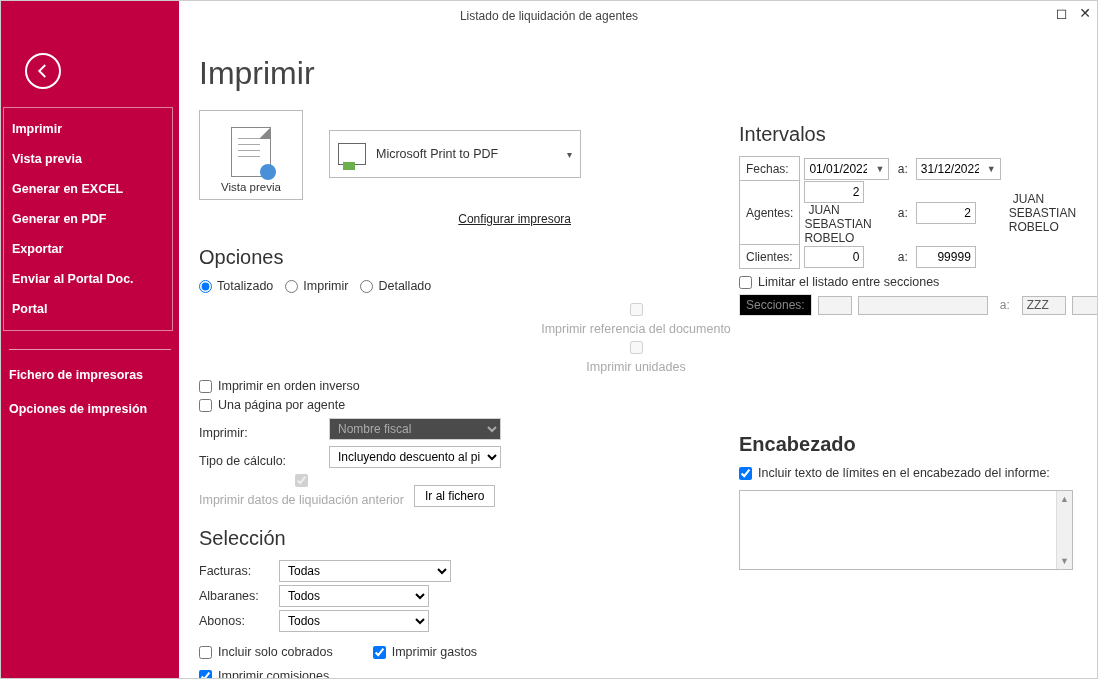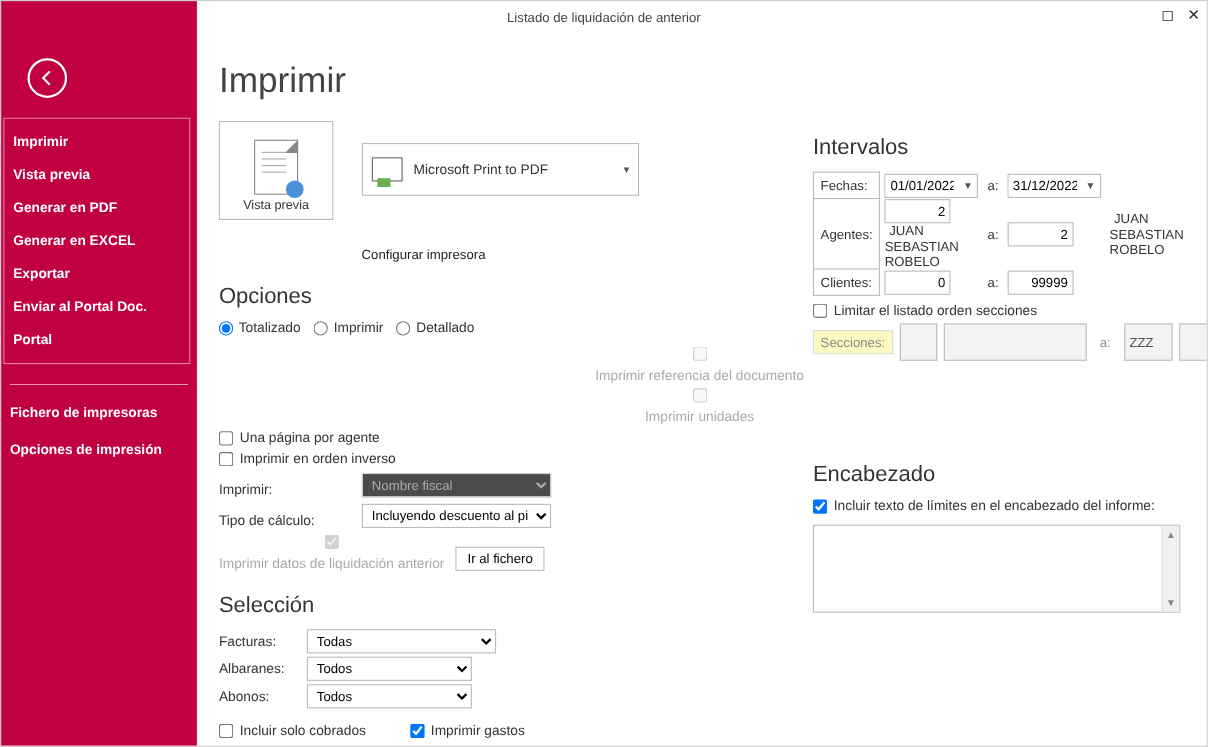--- a/index.html
+++ b/index.html
@@ -31,21 +31,21 @@
 .preview-tile .doc-icon .mag { position: absolute; right: -6px; bottom: -4px; width: 16px; height: 16px; background: #4a90d9; border-radius: 50%; }
 .preview-tile .doc-icon .line { position: absolute; left: 6px; right: 10px; height: 1px; background: #aaa; }
 .preview-tile span { font-size: 11.5px; color: #333; }
 
 
 .printer-box { border: 1px solid #bbb; width: 252px; height: 48px; display: flex; align-items: center; padding: 0 8px; cursor: pointer; position: relative; margin-top: 20px; }
 .printer-box .picon { width: 28px; height: 22px; border: 1px solid #666; margin-right: 10px; position: relative; }
 .printer-box .picon::after { content: ""; position: absolute; bottom: -6px; left: 4px; width: 12px; height: 8px; background: #6ab04c; }
 .printer-box .plabel { font-size: 12.5px; flex: 1; }
 .printer-box .chev { font-size: 10px; color: #555; }
-.config-link { font-size: 12px; color: #222; cursor: pointer; margin-top: 24px; text-align: center; width: 372px; }
+.config-link { font-size: 12px; color: #222; text-decoration: underline; cursor: pointer; margin-top: 12px; text-align: right; width: 372px; }
 
 
 h2.section { font-size: 20px; font-weight: 400; color: #333; margin: 20px 0 10px 0; }
 
 
 .radio-row { display: flex; gap: 12px; margin-bottom: 10px; }
 .radio-item { display: flex; align-items: center; gap: 5px; font-size: 12.5px; }
 input[type=radio], input[type=checkbox] { cursor: pointer; }
 .check-row { display: flex; align-items: center; gap: 6px; font-size: 12.5px; margin: 5px 0; }
 .check-row.disabled { color: #aaa; flex-direction: column; }
@@ -60,55 +60,55 @@
 .sel-row label { width: 80px; font-size: 12.5px; }
 .sel-check-row { display: flex; gap: 40px; margin-top: 8px; }
 
 
 .right-col { position: absolute; left: 560px; right: 24px; top: 80px; }
 .interval-table { border-collapse: collapse; padding-left: 20px; }
 .interval-table td { border: 1px solid #bbb; padding: 3px 6px; font-size: 12px; height: 24px; vertical-align: middle; }
 .interval-table td.lbl { width: 94px; background: #fff; }
 .interval-table td.nb { border: none; padding: 0 4px; }
 input.num-box { width: 60px; text-align: right; border: 1px solid #bbb; font-size: 12px; padding: 2px 4px; height: 22px; }
-input.sec-box { border: 1px solid #bbb; font-size: 12px; padding: 2px 4px; height: 34px; background: #f3f3f3; }
+input.sec-box { border: 1px solid #bbb; font-size: 12px; padding: 2px 4px; height: 19px; background: #f3f3f3; }
 .date-combo { display: inline-flex; align-items: center; border: 1px solid #bbb; height: 22px; }
 .date-combo input { border: none; width: 66px; font-size: 12px; padding: 2px 4px; outline: none; }
 .date-combo .dchev { font-size: 9px; padding: 0 4px; color: #555; cursor: pointer; }
 .a-cell { font-size: 12px; padding: 0 6px; }
 .agent-name { font-size: 12px; padding-left: 4px; }
 
 .encabezado-box { border: 1px solid #bbb; height: 80px; margin-top: 10px; position: relative; }
 .encabezado-box .scrollbar { position: absolute; right: 0; top: 0; bottom: 0; width: 16px; background: #f0f0f0; border-left: 1px solid #ddd; }
 .encabezado-box .scrollbar .sbtn { height: 16px; display: flex; align-items: center; justify-content: center; font-size: 9px; color: #888; cursor: pointer; }
 .encabezado-box .scrollbar .sbtn.bottom { position: absolute; bottom: 0; left: 0; right: 0; }
 
 </style>
 </head>
 <body>
 
 <div class="titlebar">
-  <span>Listado de liquidación de anterior</span>
+  <span>Listado de liquidación de agentes</span>
   <div class="wincontrols">
     <span>◻</span>
     <span>✕</span>
   </div>
 </div>
 
 <div class="sidebar">
   <div class="back-circle">
     <svg viewBox="0 0 24 24">
         <path d="M15 4 L7 12 L15 20" stroke="#fff" stroke-width="2.5" fill="none"></path>
       </svg>
   </div>
   <div class="side-group">
     <div class="side-item">Imprimir</div>
     <div class="side-item">Vista previa</div>
+    <div class="side-item">Generar en EXCEL</div>
     <div class="side-item">Generar en PDF</div>
-    <div class="side-item">Generar en EXCEL</div>
     <div class="side-item">Exportar</div>
     <div class="side-item">Enviar al Portal Doc.</div>
     <div class="side-item">Portal</div>
   </div>
   <div class="side-sep"></div>
   <div class="side-extra">Fichero de impresoras</div>
   <div class="side-extra">Opciones de impresión</div>
 </div>
 
 <div class="main">
@@ -153,25 +153,25 @@
   <div class="check-row disabled">
       <input type="checkbox" disabled="" style="">
       <span>Imprimir referencia del documento</span>
     </div>
   <div class="check-row disabled">
       <input type="checkbox" disabled="" style="">
       <span>Imprimir unidades</span>
     </div>
   <div class="check-row">
       <input type="checkbox" style="">
-      <span>Una página por agente</span>
+      <span>Imprimir en orden inverso</span>
     </div>
   <div class="check-row">
       <input type="checkbox" style="">
-      <span>Imprimir en orden inverso</span>
+      <span>Una página por agente</span>
     </div>
   <div class="form-row">
     <label class="fl">Imprimir:</label>
     <select class="combo" style="width:172px;" disabled=""><option>Nombre fiscal</option></select>
   </div>
   <div class="form-row">
     <label class="fl">Tipo de cálculo:</label>
     <select class="combo" style="width:172px;"><option>Incluyendo descuento al pie</option></select>
   </div>
   <div class="form-row">
@@ -242,32 +242,32 @@
         <td class="lbl">Clientes:</td>
         <td class="nb"><input class="num-box" value="0" style=""></td>
         <td class="nb a-cell">a:</td>
         <td class="nb"><input class="num-box" value="99999" style=""></td>
         <td class="nb"></td>
       </tr>
     </tbody>
       </table>
     <label class="check-row" style="margin-top:6px;">
         <input type="checkbox" style="">
-        <span>Limitar el listado orden secciones</span>
+        <span>Limitar el listado entre secciones</span>
       </label>
     <div style="display:flex; align-items:center; gap:6px; margin-top:4px;">
-      <span style="display:inline-block; width:94px; border:1px solid #ddd; padding:3px 6px; font-size:12px; color:#888; background:#fef9c3;">Secciones:</span>
+      <span style="display:inline-block; width:94px; border:1px solid #ddd; padding:3px 6px; font-size:12px; color:#888; background:#000000;">Secciones:</span>
       <input class="sec-box" style="width: 34px;" disabled="">
       <input class="sec-box" style="width: 130px;" disabled="">
       <span class="a-cell" style="color:#888;">a:</span>
       <input class="sec-box" style="width: 44px;" disabled="" value="ZZZ">
       <input class="sec-box" style="width: 130px;" disabled="">
     </div>
 
-    <h2 class="section" style="margin-top:92px;">Encabezado</h2>
+    <h2 class="section" style="margin-top:117px;font-weight:bold;">Encabezado</h2>
     <label class="check-row">
         <input type="checkbox" checked="" style="">
         <span>Incluir texto de límites en el encabezado del informe:</span>
       </label>
     <div class="encabezado-box">
       <div class="scrollbar">
         <div class="sbtn">▲</div>
         <div class="sbtn bottom">▼</div>
       </div>
     </div>

